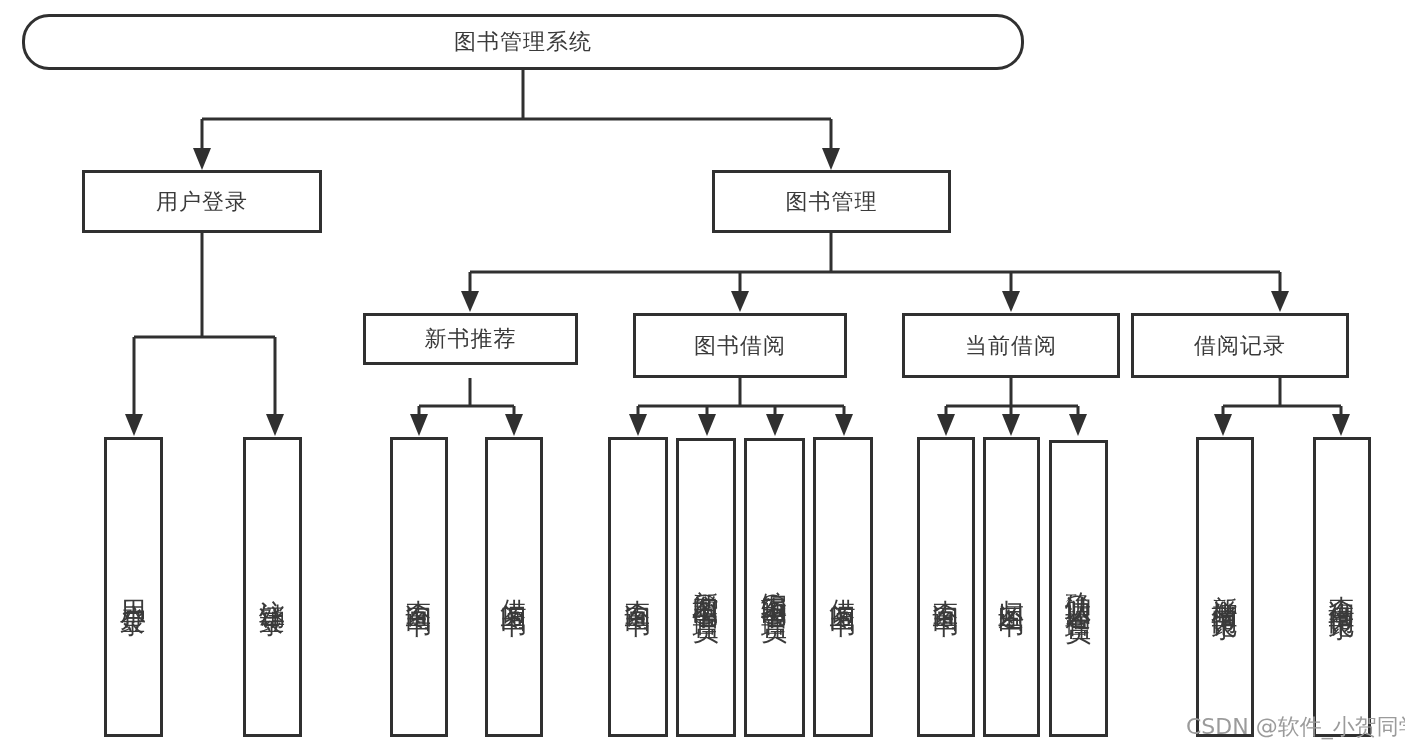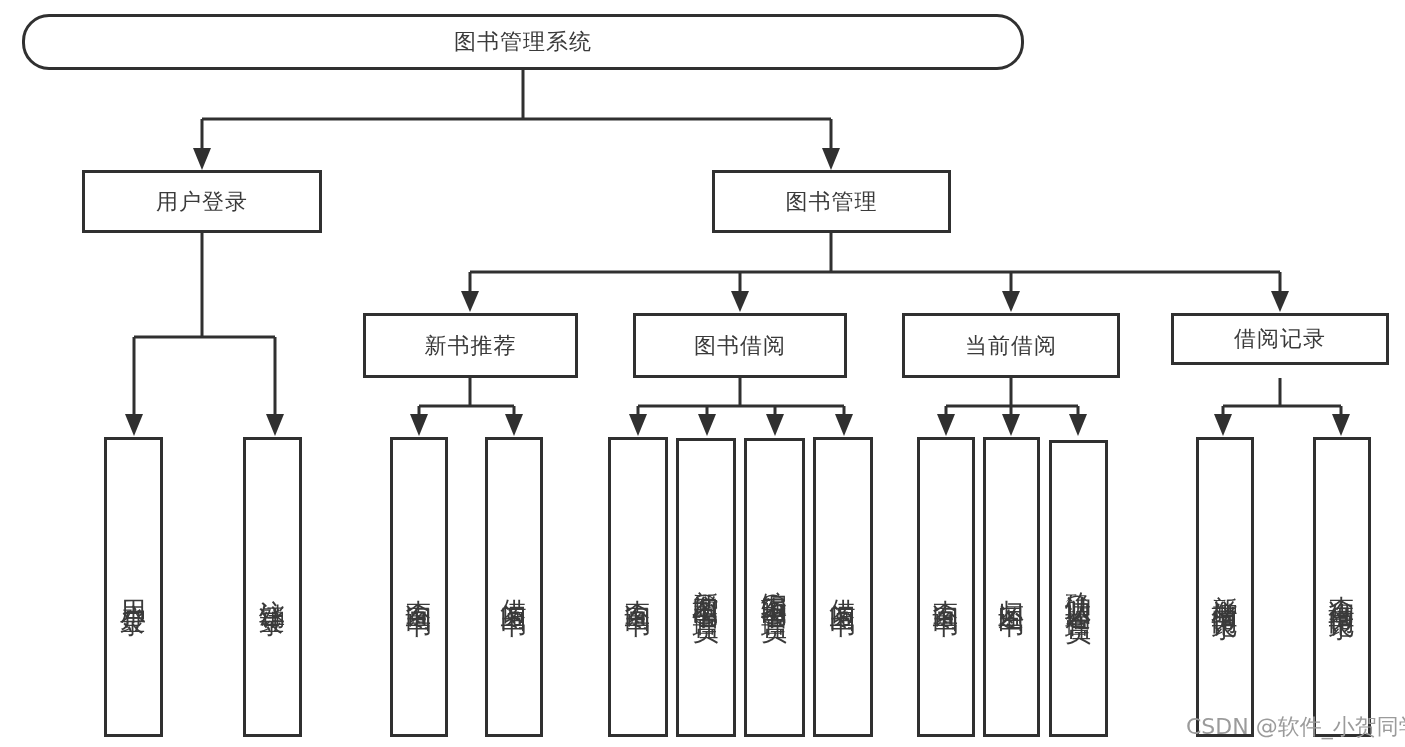--- a/index.html
+++ b/index.html
@@ -128,30 +128,30 @@
     <span>图书管理系统</span>
   </div>
 
   <div class="node hbox" style="left:82px; top:170px; width:240px; height:63px;">
     <span>用户登录</span>
   </div>
   <div class="node hbox" style="left:712px; top:170px; width:239px; height:63px;text-align:right;">
     <span>图书管理</span>
   </div>
 
-  <div class="node hbox" style="left:363px; top:313px; width:215px; height:65px;">
+  <div class="node hbox" style="left:363px; top:313px; width:215px; height:52px;">
     <span>新书推荐</span>
   </div>
   <div class="node hbox" style="left:902px; top:313px; width:218px; height:65px;">
     <span>当前借阅</span>
   </div>
   <div class="node hbox" style="left:633px; top:313px; width:214px; height:65px;">
     <span>图书借阅</span>
   </div>
-  <div class="node hbox" style="left:1171px; top:313px; width:218px; height:52px;">
+  <div class="node hbox" style="left:1131px; top:313px; width:218px; height:65px;">
     <span>借阅记录</span>
   </div>
 
   <div class="node vbox" style="left:104px; top:437px; width:59px; height:300px;">
     <span>用户登录</span>
   </div>
   <div class="node vbox" style="left:243px; top:437px; width:59px; height:300px;">
     <span>注销登录</span>
   </div>
 

